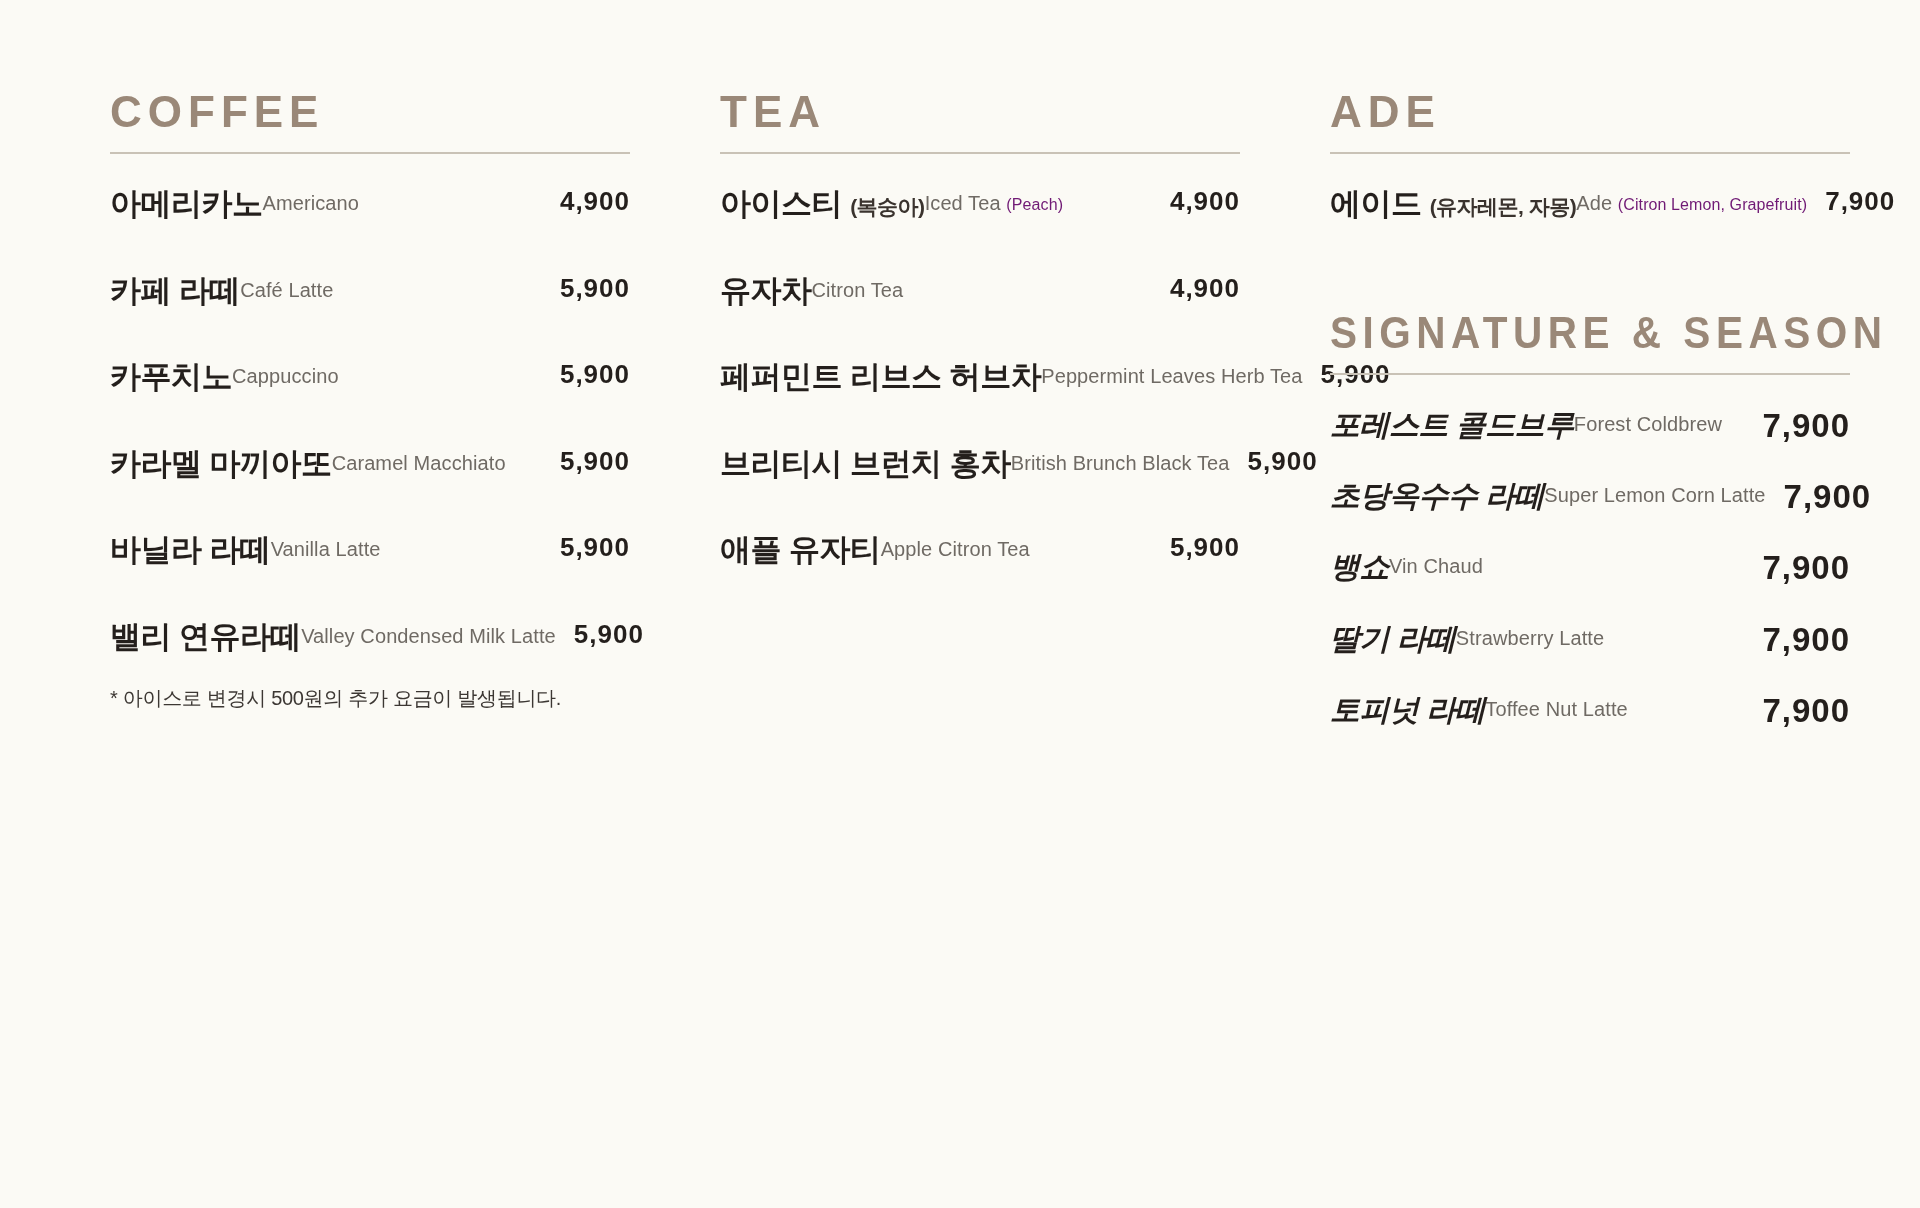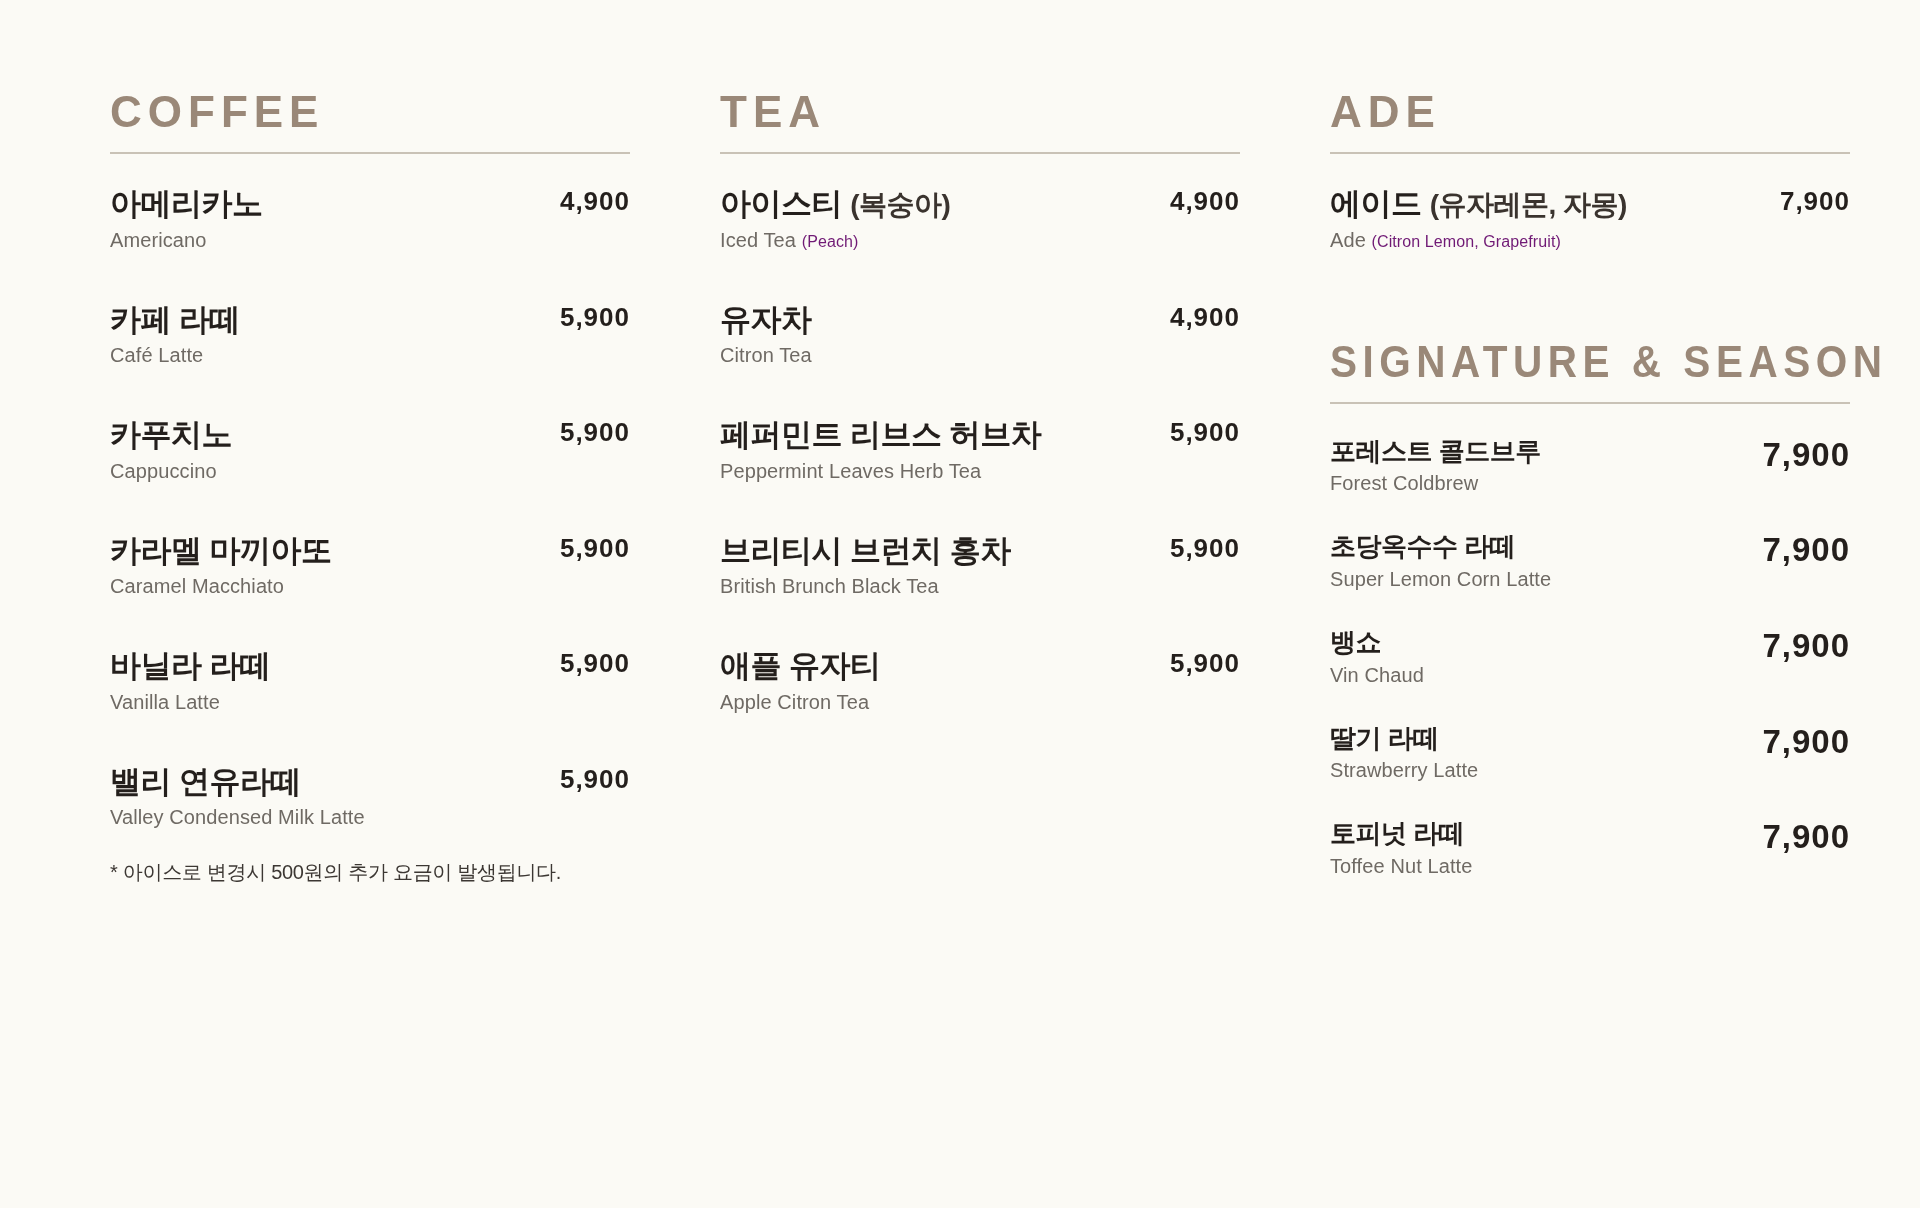--- a/index.html
+++ b/index.html
@@ -67,34 +67,33 @@
     display: flex;
     flex-direction: row;
     justify-content: space-between;
     align-items: flex-start;
     margin-bottom: 50px;
   }
   .item.tight { margin-bottom: 30px; }
 
   .item-names {
     display: flex;
-    flex-direction: column;
     flex: 1 1 auto;
     padding-right: 18px;
   }
   .name-ko {
     font-size: 31px;
     font-weight: bold;
     color: #241f1c;
     line-height: 1.18;
     letter-spacing: -0.5px;
     white-space: nowrap;
   }
   .name-ko .ko-sub {
-    font-size: 28px;
+    font-size: 21px;
     font-weight: bold;
     color: #3a332e;
     letter-spacing: -0.5px;
   }
   .name-en {
     font-size: 20px;
     color: #6f6a64;
     margin-top: 6px;
     letter-spacing: 0.1px;
     white-space: nowrap;
@@ -117,21 +116,21 @@
 
   .footnote {
     margin-top: 10px;
     font-size: 20px;
     color: #3c3733;
     letter-spacing: -0.3px;
   }
 
   
   .col-ade .sig-item { margin-bottom: 36px; }
-  .col-ade .sig-item .name-ko { font-size: 26px; }
+  .col-ade .sig-item .name-ko { font-size: 30px; font-style: italic; }
   .col-ade .sig-item .price { font-size: 33px; }
 </style>
 </head>
 <body>
 
 <div class="menu-board">
   <div class="columns">
 
     <div class="column col-coffee">
       <div class="section-title">COFFEE</div>

